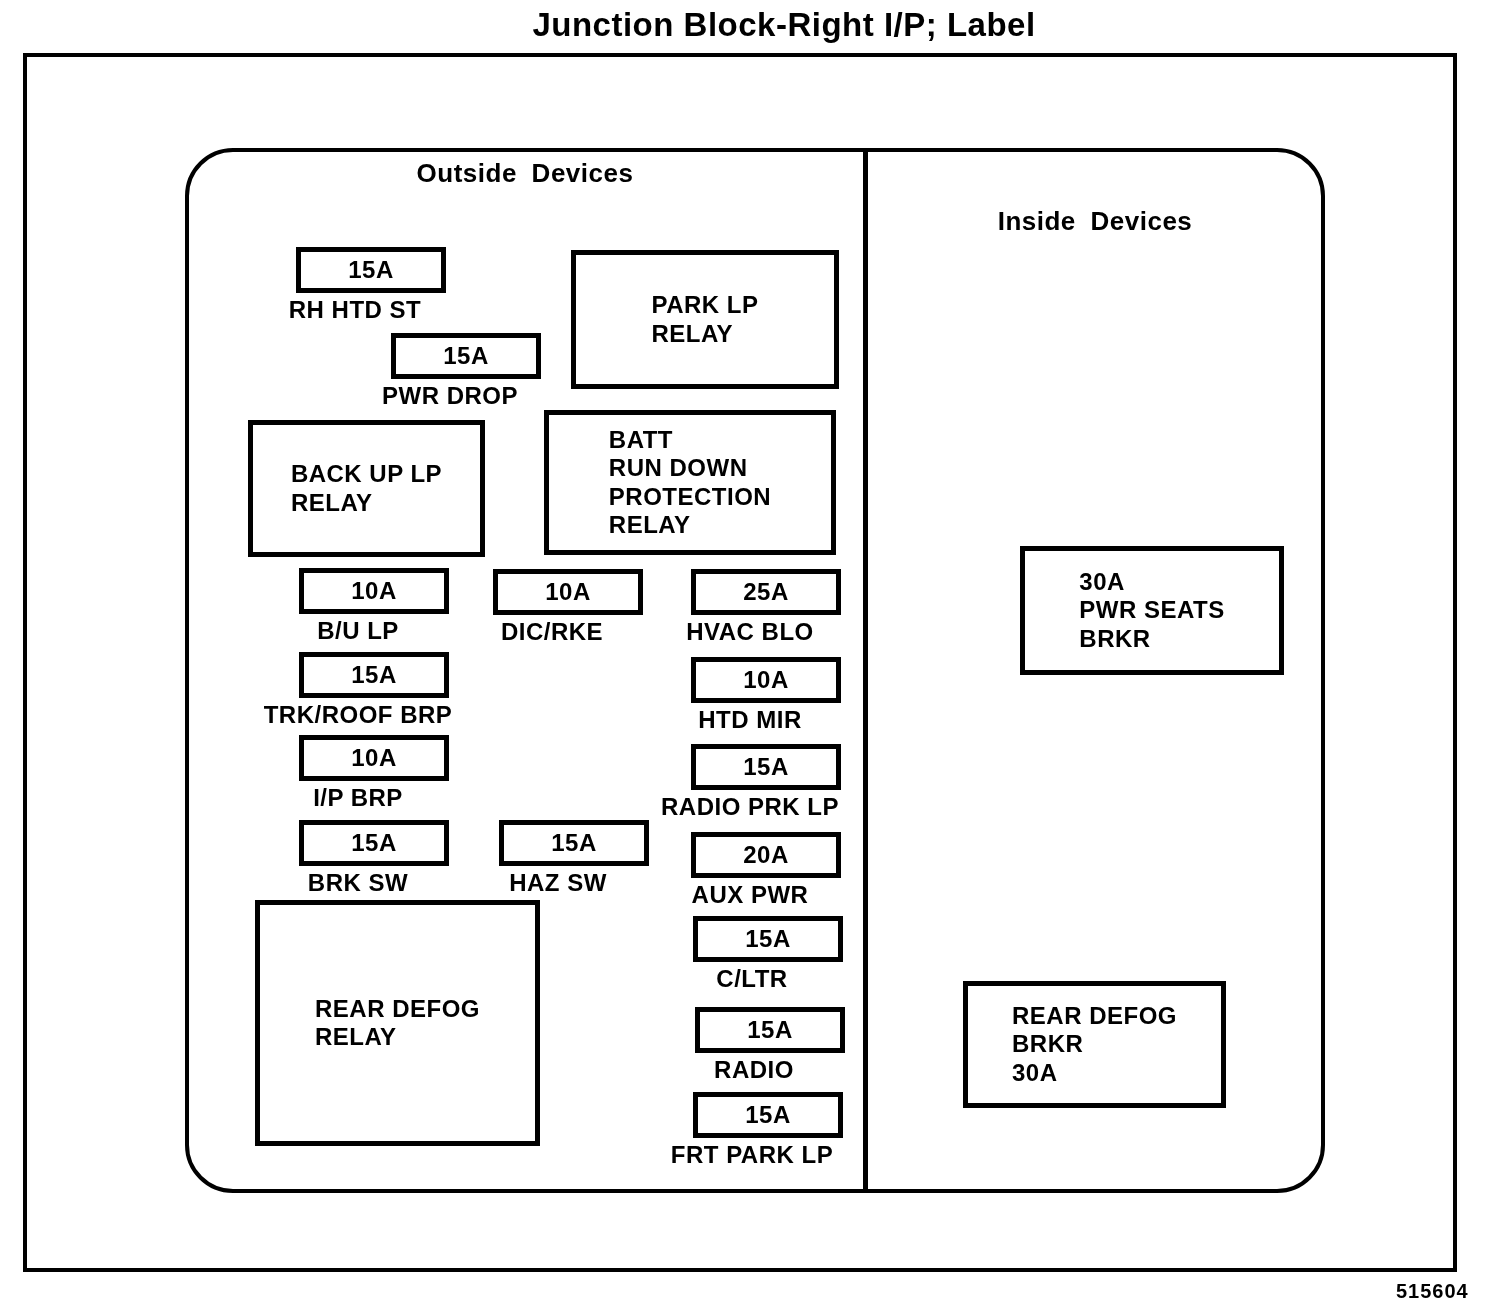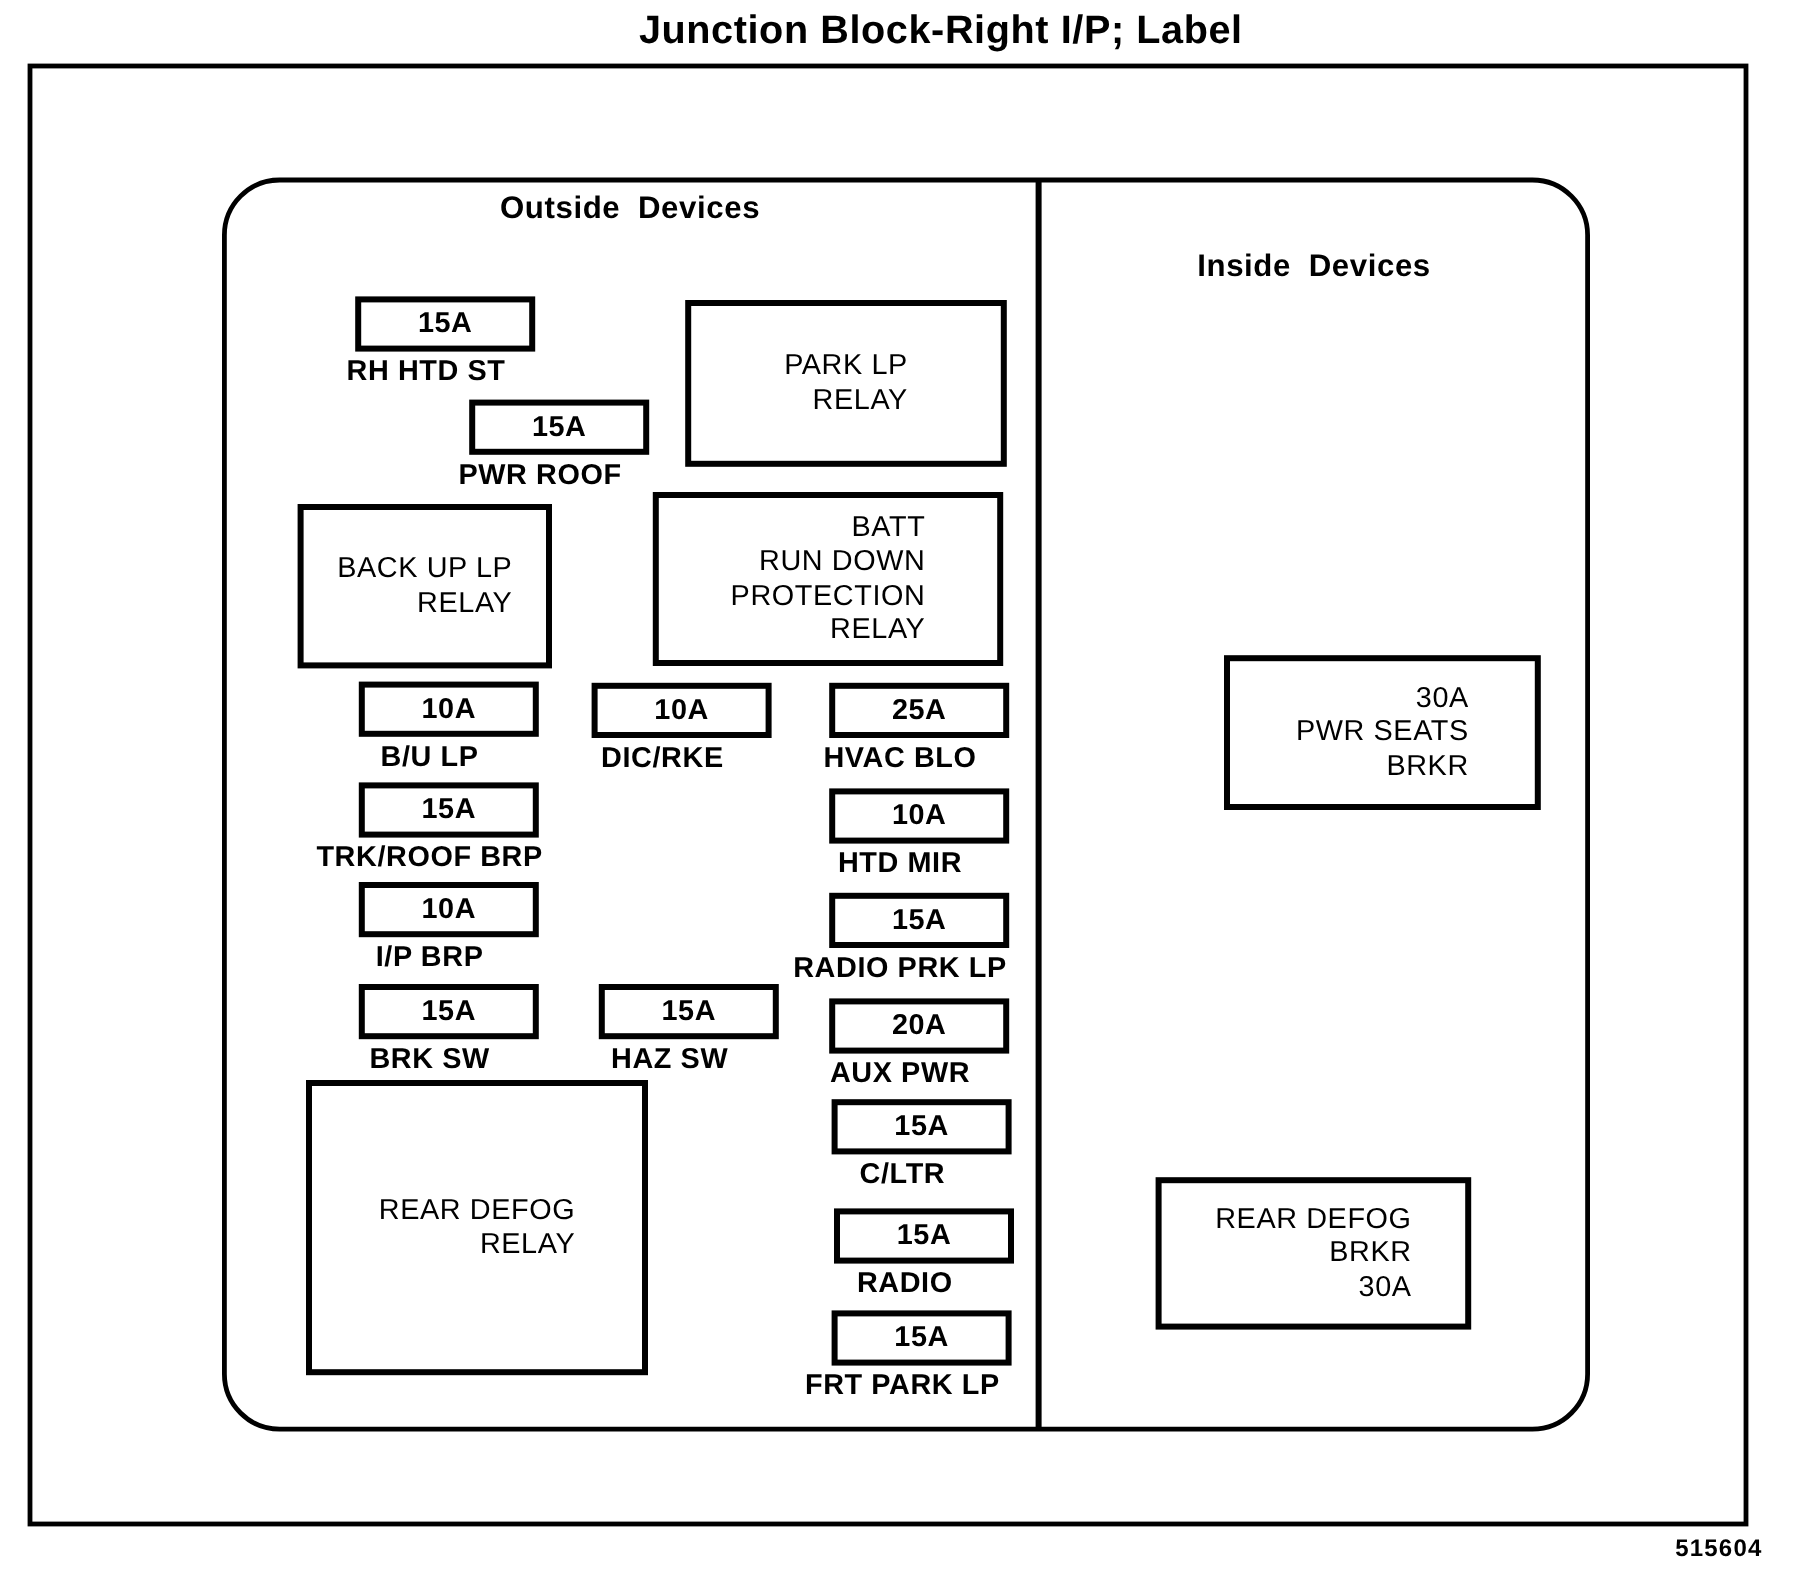--- a/index.html
+++ b/index.html
@@ -33,22 +33,22 @@
     width:150px;height:46px;border:5px solid #000;box-sizing:border-box;
     display:flex;align-items:center;justify-content:center;
     font-size:24px;font-weight:bold;letter-spacing:.5px;
   }
   .flbl{
     position:absolute;top:100%;left:50%;transform:translateX(-50%);
     margin-top:3px;white-space:nowrap;font-size:24px;font-weight:bold;letter-spacing:.5px;
   }
   .relay{
     position:absolute;border:5px solid #000;box-sizing:border-box;
-    display:flex;align-items:center;justify-content:center;text-align:right;
-    font-size:24px;font-weight:normal;letter-spacing:.5px;
+    display:flex;align-items:center;justify-content:center;text-align:left;
+    font-size:24px;font-weight:bold;letter-spacing:.5px;
   }
   .rtext{white-space:pre-line;line-height:1.18;}
   .docnum{
     position:absolute;left:1396px;top:1280px;font-size:20px;font-weight:bold;letter-spacing:1px;
   }
 </style>
 </head>
 <body>
 
 <div class="title">Junction Block-Right I/P; Label</div>
@@ -64,24 +64,24 @@
   <div class="fbox">
       <span>15A</span>
     </div>
   <div class="flbl">RH HTD ST</div>
 </div>
 
 <div class="fuse" style="left:359px;top:333px">
   <div class="fbox">
       <span>15A</span>
     </div>
-  <div class="flbl">PWR ROOF</div>
-</div>
-
-<div class="relay" style="left:248px;top:420px;width:212px;height:137px">
+  <div class="flbl">PWR DROP</div>
+</div>
+
+<div class="relay" style="left:248px;top:420px;width:237px;height:137px">
   <span class="rtext">BACK UP LP
 RELAY</span>
 </div>
 
 <div class="relay" style="left:571px;top:250px;width:268px;height:139px">
   <span class="rtext">PARK LP
 RELAY</span>
 </div>
 
 <div class="relay" style="left:544px;top:410px;width:292px;height:145px">

